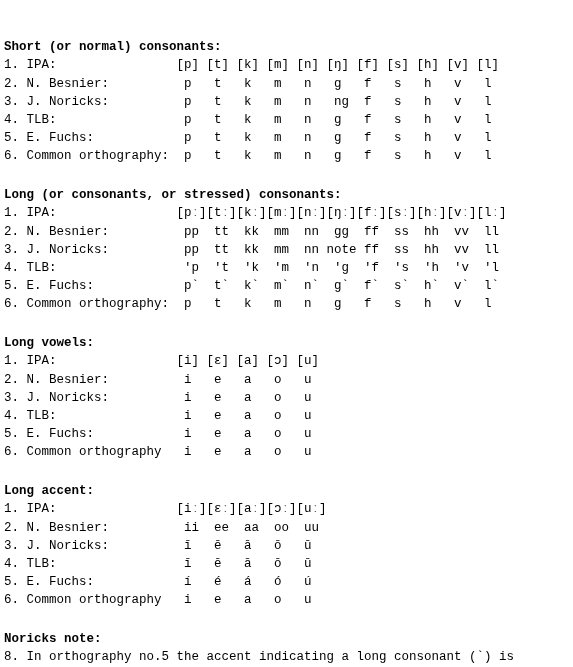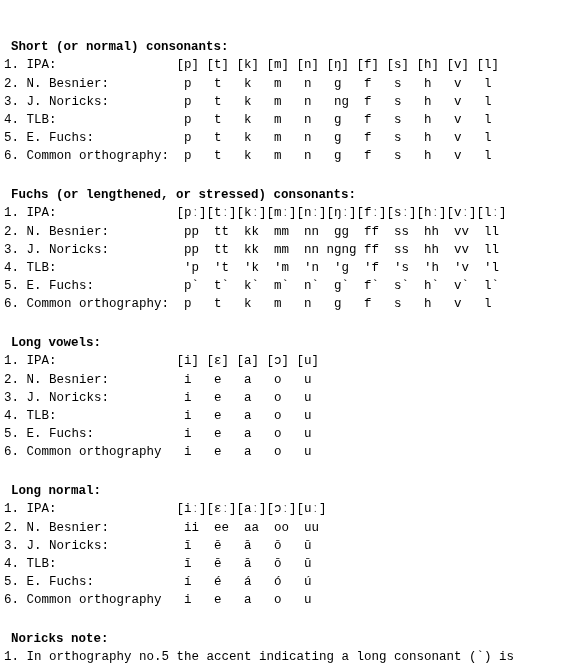--- a/index.html
+++ b/index.html
@@ -5,59 +5,59 @@
   body {
     background: #ffffff;
     margin: 0;
     padding: 2px 4px;
     font-family: "Courier New", Courier, monospace;
     font-size: 12.5px;
     line-height: 1.45;
     color: #000000;
     white-space: pre;
   }
-  .bold { font-weight: bold; margin-left: 7px; }
+  .bold { font-weight: bold; }
   .section { margin-bottom: 3px; }
 </style>
 </head>
 <body>
 
 <div class="section"><span class="bold">Short (or normal) consonants:</span>
 <span><span>1.</span> <span>IPA:                </span><span>[p] [t] [k] [m] [n] [ŋ] [f] [s] [h] [v] [l]</span></span>
 <span><span>2.</span> <span>N. Besnier:         </span><span> p   t   k   m   n   g   f   s   h   v   l </span></span>
 <span><span>3.</span> <span>J. Noricks:         </span><span> p   t   k   m   n   ng  f   s   h   v   l </span></span>
 <span><span>4.</span> <span>TLB:                </span><span> p   t   k   m   n   g   f   s   h   v   l </span></span>
 <span><span>5.</span> <span>E. Fuchs:           </span><span> p   t   k   m   n   g   f   s   h   v   l </span></span>
 <span><span>6.</span> <span>Common orthography: </span><span> p   t   k   m   n   g   f   s   h   v   l </span></span>
 </div>
-<div class="section"><span class="bold">Fuchs (or lengthened, or stressed) consonants:</span>
+<div class="section"><span class="bold">Long (or consonants, or stressed) consonants:</span>
 <span><span>1.</span> <span>IPA:                </span><span>[pː][tː][kː][mː][nː][ŋː][fː][sː][hː][vː][lː]</span></span>
 <span><span>2.</span> <span>N. Besnier:         </span><span> pp  tt  kk  mm  nn  gg  ff  ss  hh  vv  ll </span></span>
-<span><span>3.</span> <span>J. Noricks:         </span><span> pp  tt  kk  mm  nn ngng ff  ss  hh  vv  ll </span></span>
+<span><span>3.</span> <span>J. Noricks:         </span><span> pp  tt  kk  mm  nn note ff  ss  hh  vv  ll </span></span>
 <span><span>4.</span> <span>TLB:                </span><span> 'p  't  'k  'm  'n  'g  'f  's  'h  'v  'l </span></span>
 <span><span>5.</span> <span>E. Fuchs:           </span><span> p`  t`  k`  m`  n`  g`  f`  s`  h`  v`  l` </span></span>
 <span><span>6.</span> <span>Common orthography: </span><span> p   t   k   m   n   g   f   s   h   v   l </span></span>
 </div>
 <div class="section"><span class="bold">Long vowels:</span>
 <span><span>1.</span> <span>IPA:                </span><span>[i] [ɛ] [a] [ɔ] [u]</span></span>
 <span><span>2.</span> <span>N. Besnier:         </span><span> i   e   a   o   u </span></span>
 <span><span>3.</span> <span>J. Noricks:         </span><span> i   e   a   o   u </span></span>
 <span><span>4.</span> <span>TLB:                </span><span> i   e   a   o   u </span></span>
 <span><span>5.</span> <span>E. Fuchs:           </span><span> i   e   a   o   u </span></span>
 <span><span>6.</span> <span>Common orthography  </span><span> i   e   a   o   u </span></span>
 </div>
-<div class="section"><span class="bold">Long normal:</span>
+<div class="section"><span class="bold">Long accent:</span>
 <span><span>1.</span> <span>IPA:                </span><span>[iː][ɛː][aː][ɔː][uː]</span></span>
 <span><span>2.</span> <span>N. Besnier:         </span><span> ii  ee  aa  oo  uu </span></span>
 <span><span>3.</span> <span>J. Noricks:         </span><span> ī   ē   ā   ō   ū  </span></span>
 <span><span>4.</span> <span>TLB:                </span><span> ī   ē   ā   ō   ū  </span></span>
 <span><span>5.</span> <span>E. Fuchs:           </span><span> í   é   á   ó   ú  </span></span>
 <span><span>6.</span> <span>Common orthography  </span><span> i   e   a   o   u  </span></span>
 </div>
 <div class="section"><span class="bold">Noricks note:</span>
-<span>1. In orthography no.5 the accent indicating a long consonant (`) is</span>
+<span>8. In orthography no.5 the accent indicating a long consonant (`) is</span>
 
 
 
 
 
 </div>
 
 
 </body></html>

